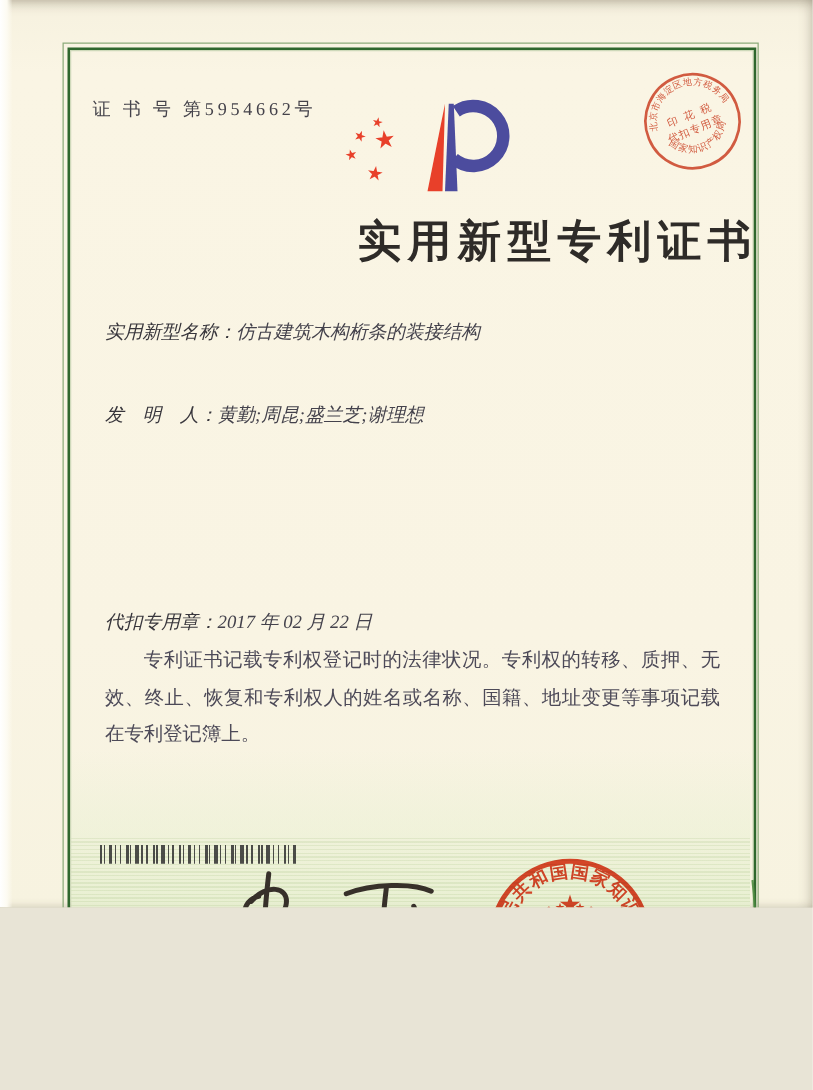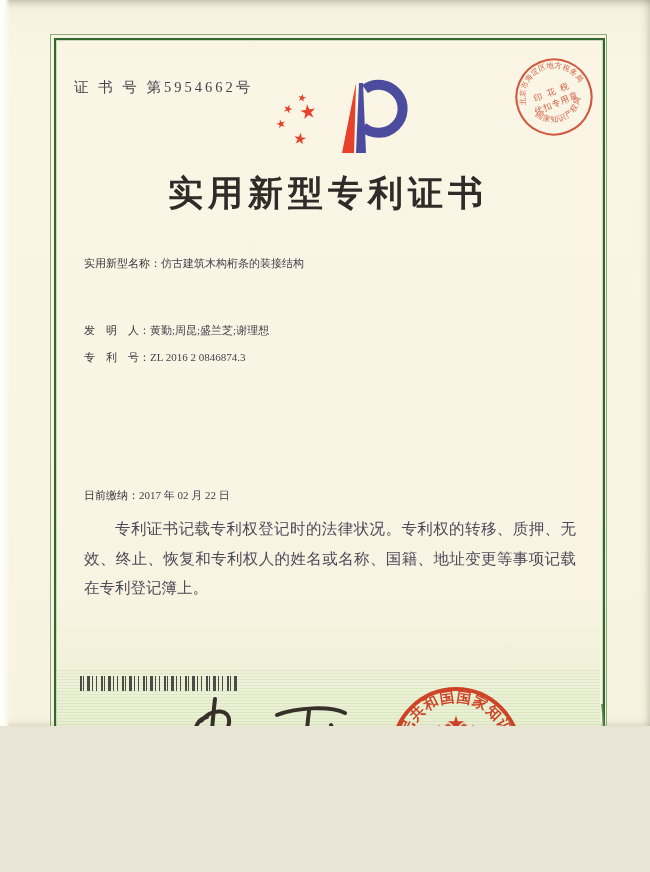--- a/index.html
+++ b/index.html
@@ -12,23 +12,23 @@
   
   .frame-outer{position:absolute;left:50px;top:34px;width:555px;height:810px;border:1px solid #8cab7a;z-index:1;}
   .frame-inner{position:absolute;left:54px;top:38px;width:547px;height:802px;border:2px solid #2f672d;
         box-shadow:inset 0 0 0 1px rgba(125,165,110,.35);z-index:1;}
   .green-wash{position:absolute;left:57px;top:600px;width:543px;height:241px;z-index:0;
         background:linear-gradient(180deg,rgba(231,240,210,0) 0%,rgba(231,240,210,.5) 30%,rgba(229,239,206,.95) 62%,#e5eecd 100%);}
   .green-wash::after{content:"";position:absolute;left:0;right:0;top:70px;bottom:0;
         background:repeating-linear-gradient(180deg,rgba(130,170,90,.14) 0 1px,rgba(0,0,0,0) 1px 3px);}
   
   .cert-number{position:absolute;left:74px;top:78px;font-size:14.5px;letter-spacing:3px;color:#45434b;z-index:2;}
-  .page-title{position:absolute;left:50px;top:170px;width:556px;text-align:center;font-size:35px;font-weight:700;
+  .page-title{position:absolute;left:50px;top:170px;width:556px;text-align:right;font-size:35px;font-weight:700;
         letter-spacing:5px;color:#2e2b28;z-index:2;}
-  .field-row{position:absolute;left:84px;width:490px;font-size:11px;color:#3b3940;z-index:2;white-space:nowrap;}
+  .field-row{position:absolute;left:84px;width:490px;font-size:15px;color:#3b3940;z-index:2;white-space:nowrap;font-style:italic;}
   .field-row .lbl{color:#38363c;}
   .field-row .val{color:#44424c;}
   .row0{top:256px}.row1{top:323px}.row2{top:350px}.row3{top:396px}.row4{top:442px}.row5{top:488px}
   .body-text{position:absolute;left:84px;top:514px;width:492px;font-size:15.5px;line-height:29.5px;
         color:#4d4a58;text-align:justify;z-index:2;}
   .body-text p{margin:0;text-indent:2em;}
   .barcode{position:absolute;left:80px;top:676px;width:158px;height:15px;z-index:2;opacity:.85;
         background:repeating-linear-gradient(90deg,#2f2f2f 0 2px,transparent 2px 3px,#2f2f2f 3px 4px,transparent 4px 7px,#2f2f2f 7px 10px,transparent 10px 12px,#2f2f2f 12px 13px,transparent 13px 16px,#2f2f2f 16px 17px,transparent 17px 21px);}
   .signer-title{position:absolute;left:88px;top:726px;font-family:"Liberation Sans","DejaVu Sans",sans-serif;
         font-size:15.5px;font-weight:400;letter-spacing:2px;color:#2f2d2b;z-index:2;}
@@ -72,25 +72,22 @@
   </svg>
 
   <div class="page-title">实用新型专利证书</div>
 
   <div class="field-row row0">
     <span class="lbl">实用新型名称：</span><span class="val">仿古建筑木构桁条的装接结构</span>
   </div>
   <div class="field-row row1">
     <span class="lbl">发　明　人：</span><span class="val">黄勤;周昆;盛兰芝;谢理想</span>
   </div>
-  <div class="field-row row2">
-    <span class="lbl">专　利　号：</span><span class="val">ZL 2016 2 0846874.3</span>
-  </div>
   <div class="field-row row5">
-    <span class="lbl">日前缴纳：</span><span class="val">2017 年 02 月 22 日</span>
+    <span class="lbl">代扣专用章：</span><span class="val">2017 年 02 月 22 日</span>
   </div>
 
   <div class="body-text">
     <p>专利证书记载专利权登记时的法律状况。专利权的转移、质押、无效、终止、恢复和专利权人的姓名或名称、国籍、地址变更等事项记载在专利登记簿上。</p>
   </div>
 
   <div class="barcode"></div>
 
   <div class="signer-title">局长</div>
   <div class="signer-name">申长雨</div>

